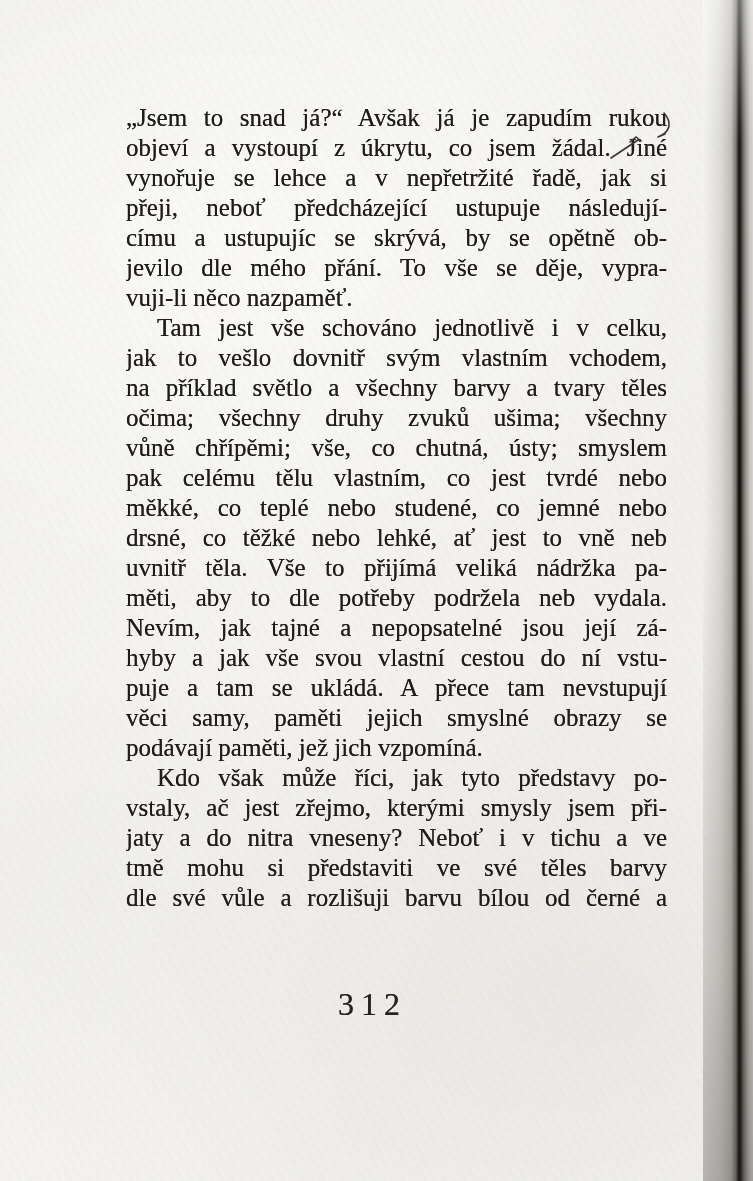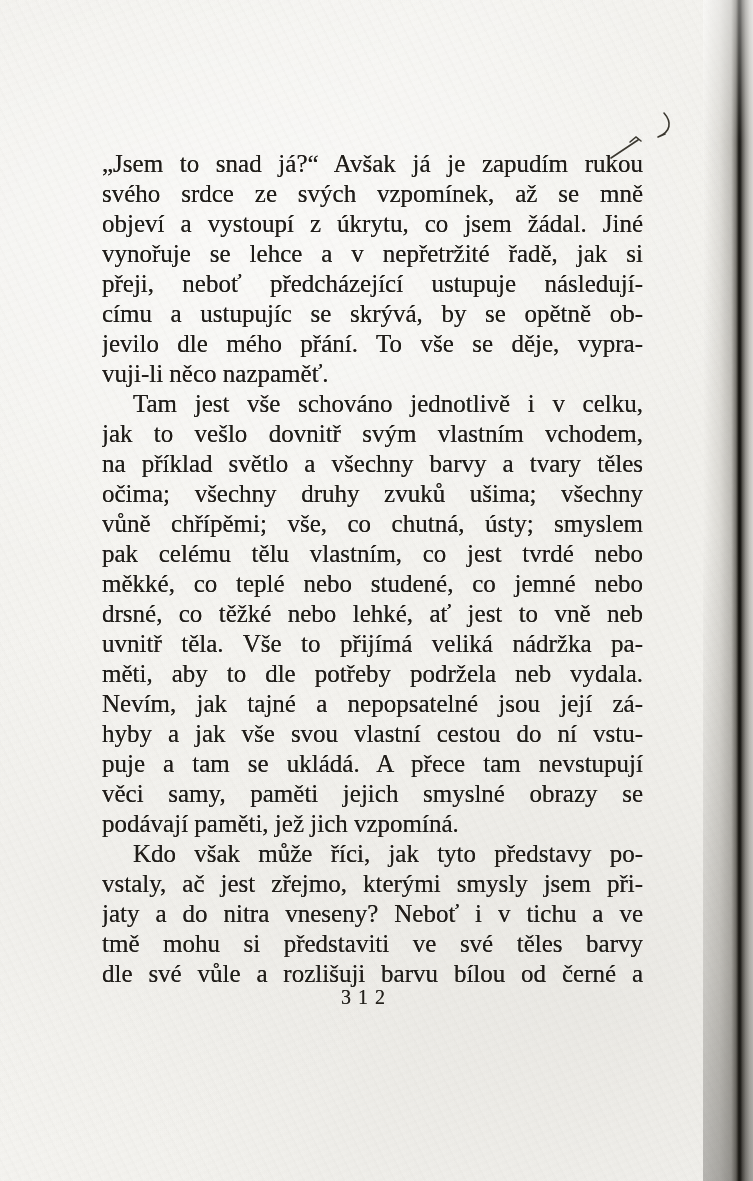--- a/index.html
+++ b/index.html
@@ -25,51 +25,50 @@
     content: "";
     position: absolute;
     inset: 0;
     pointer-events: none;
     background-image:
       repeating-linear-gradient(63deg, rgba(210,208,202,0.07) 0 2px, rgba(255,255,255,0.05) 2px 5px, rgba(235,233,228,0.0) 5px 9px),
       repeating-linear-gradient(-21deg, rgba(222,220,214,0.06) 0 3px, rgba(248,247,244,0.05) 3px 7px);
   }
   .text-block {
     position: absolute;
-    left: 102px;
+    left: 126px;
     top: 103px;
     width: 541px;
     color: #201d19;
     font-size: 25px;
     line-height: 30px;
     text-shadow: 0 0 0.5px rgba(32,29,25,0.85);
-    margin-top: 46px;
   }
   .para { margin: 0; }
   .line {
     height: 30px;
     overflow: hidden;
     text-align: justify;
     text-align-last: justify;
     white-space: nowrap;
   }
   .line.flush {
     text-align-last: left;
   }
   .para.indent .line:first-child {
     text-indent: 31px;
   }
   .page-number {
     position: absolute;
-    left: 96px;
+    left: 102px;
     top: 986px;
     width: 541px;
     text-align: center;
     color: #25221d;
-    font-size: 20px;
+    font-size: 32px;
     letter-spacing: 7px;
     font-variant-numeric: oldstyle-nums;
     text-shadow: 0 0 0.5px rgba(32,29,25,0.8);
   }
   .page-edge {
     position: absolute;
     top: 0;
     right: 0;
     width: 50px;
     height: 100%;
@@ -108,21 +107,20 @@
   }
 </style>
 </head>
 <body>
 
 <div class="scan">
 
   <div class="text-block">
       <div class="para">
         <div class="line">„Jsem to snad já?“ Avšak já je zapudím rukou</div>
-        <div class="line">svého srdce ze svých vzpomínek, až se mně</div>
         <div class="line">objeví a vystoupí z úkrytu, co jsem žádal. Jiné</div>
         <div class="line">vynořuje se lehce a v nepřetržité řadě, jak si</div>
         <div class="line">přeji, neboť předcházející ustupuje následují-</div>
         <div class="line">címu a ustupujíc se skrývá, by se opětně ob-</div>
         <div class="line">jevilo dle mého přání. To vše se děje, vypra-</div>
         <div class="line flush">vuji-li něco nazpaměť.</div>
       </div>
       <div class="para indent">
         <div class="line">Tam jest vše schováno jednotlivě i v celku,</div>
         <div class="line">jak to vešlo dovnitř svým vlastním vchodem,</div>

